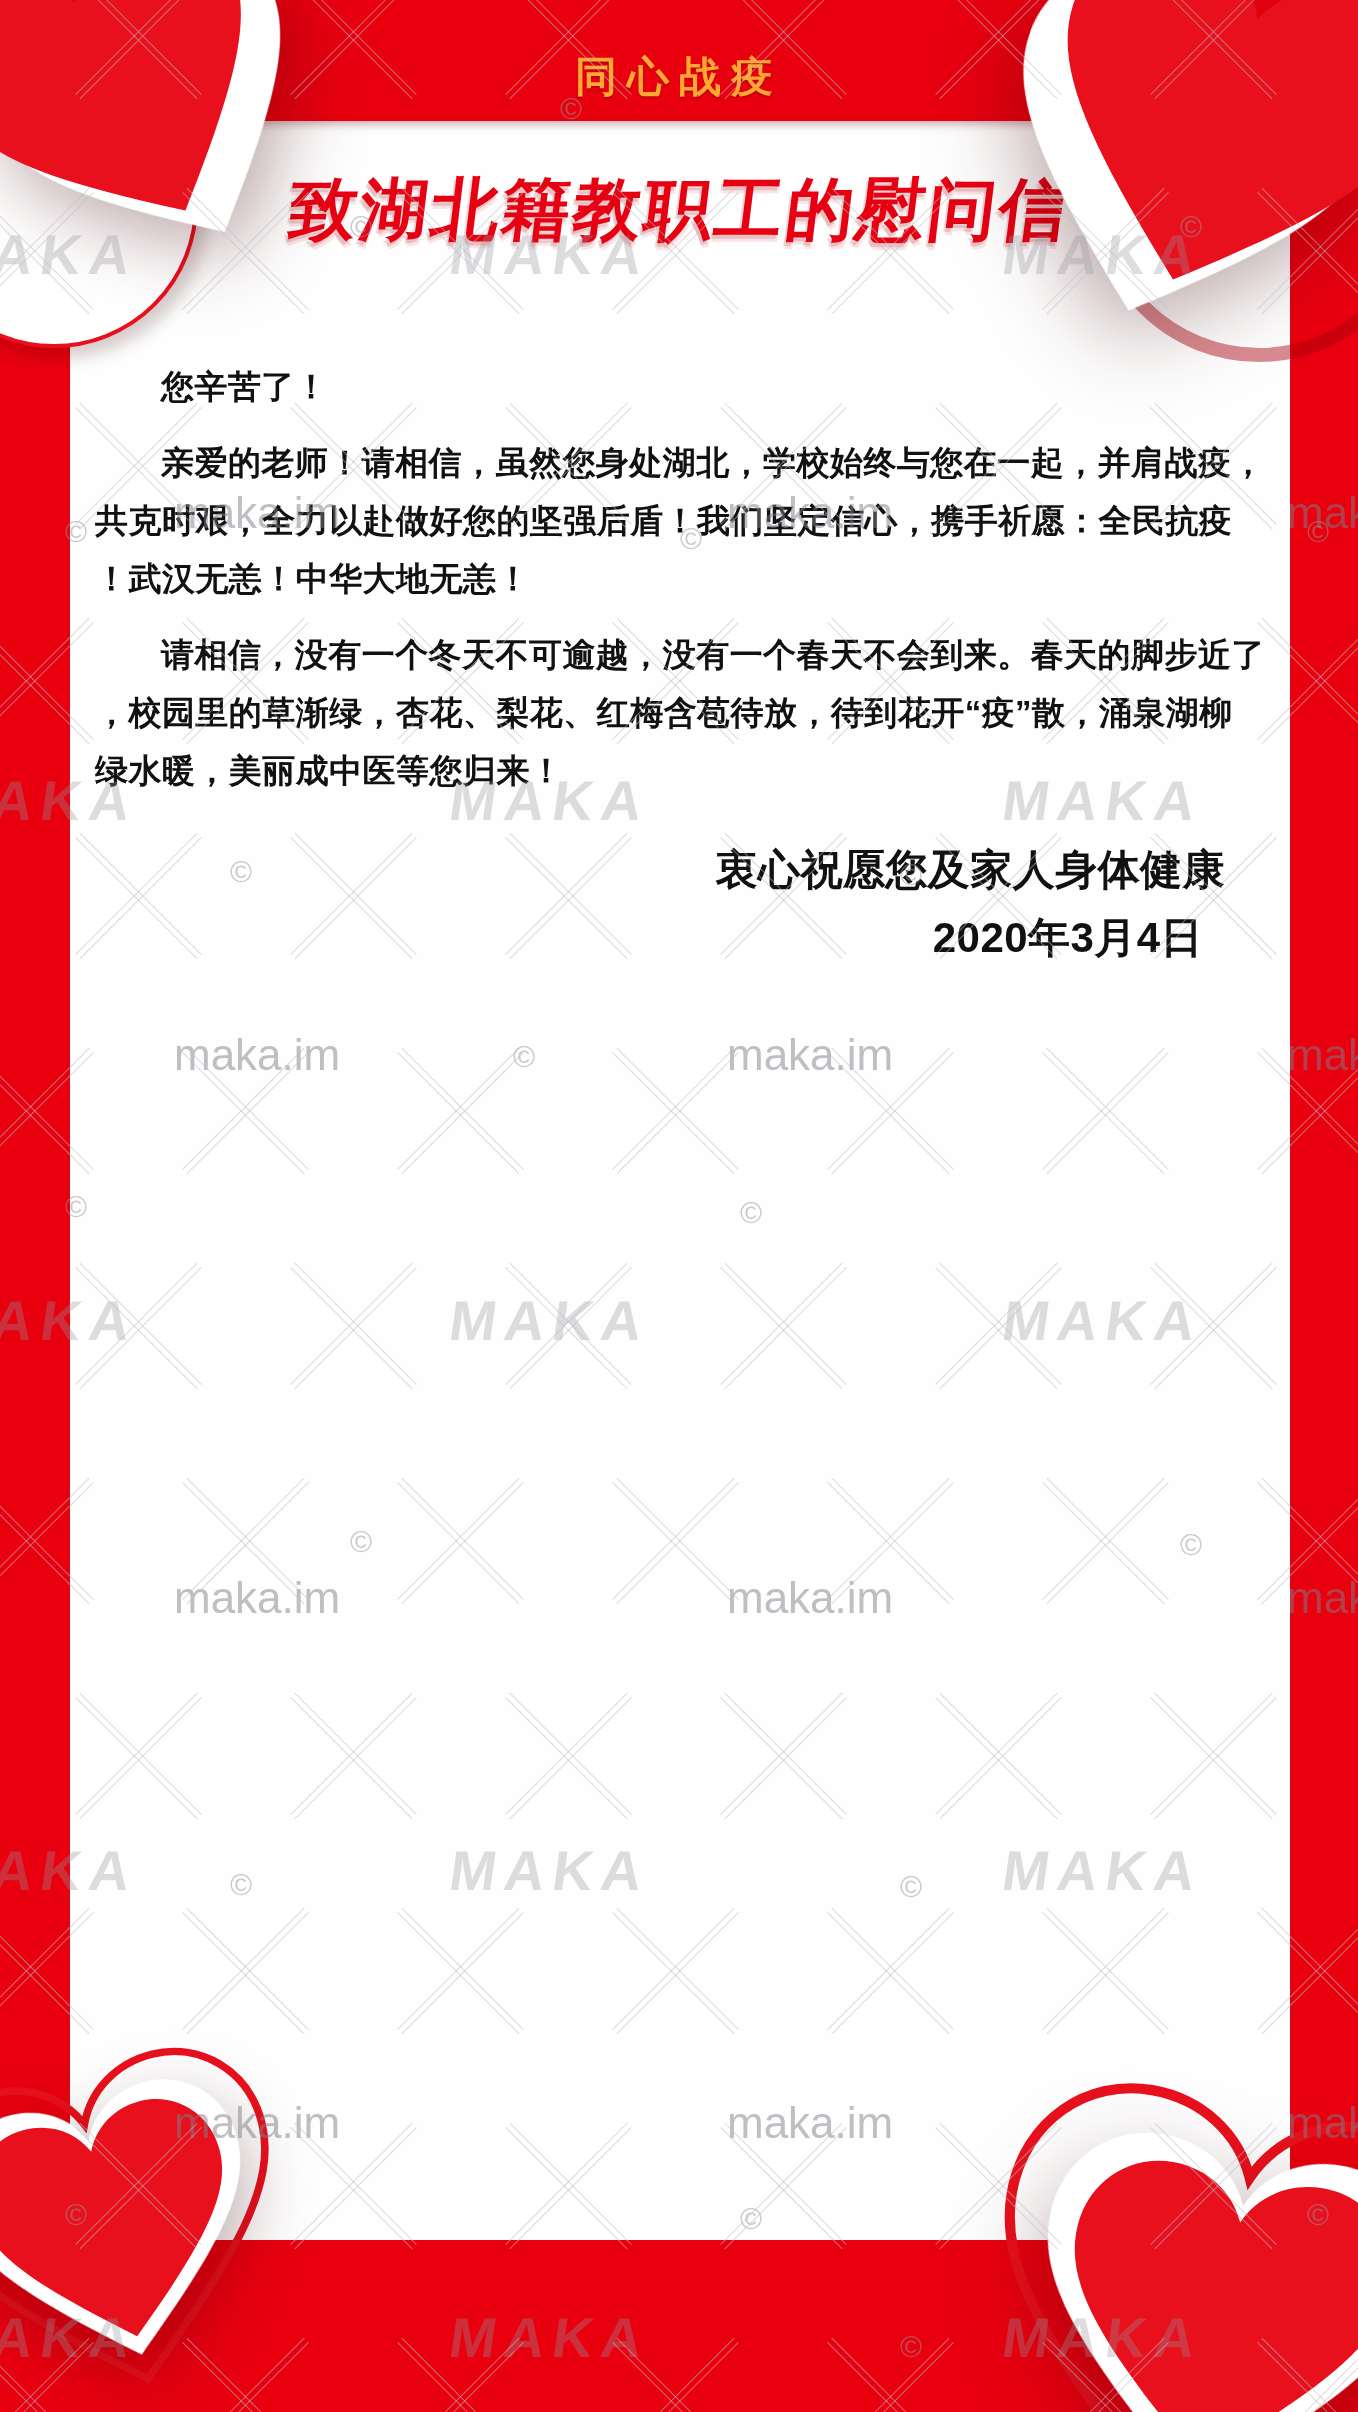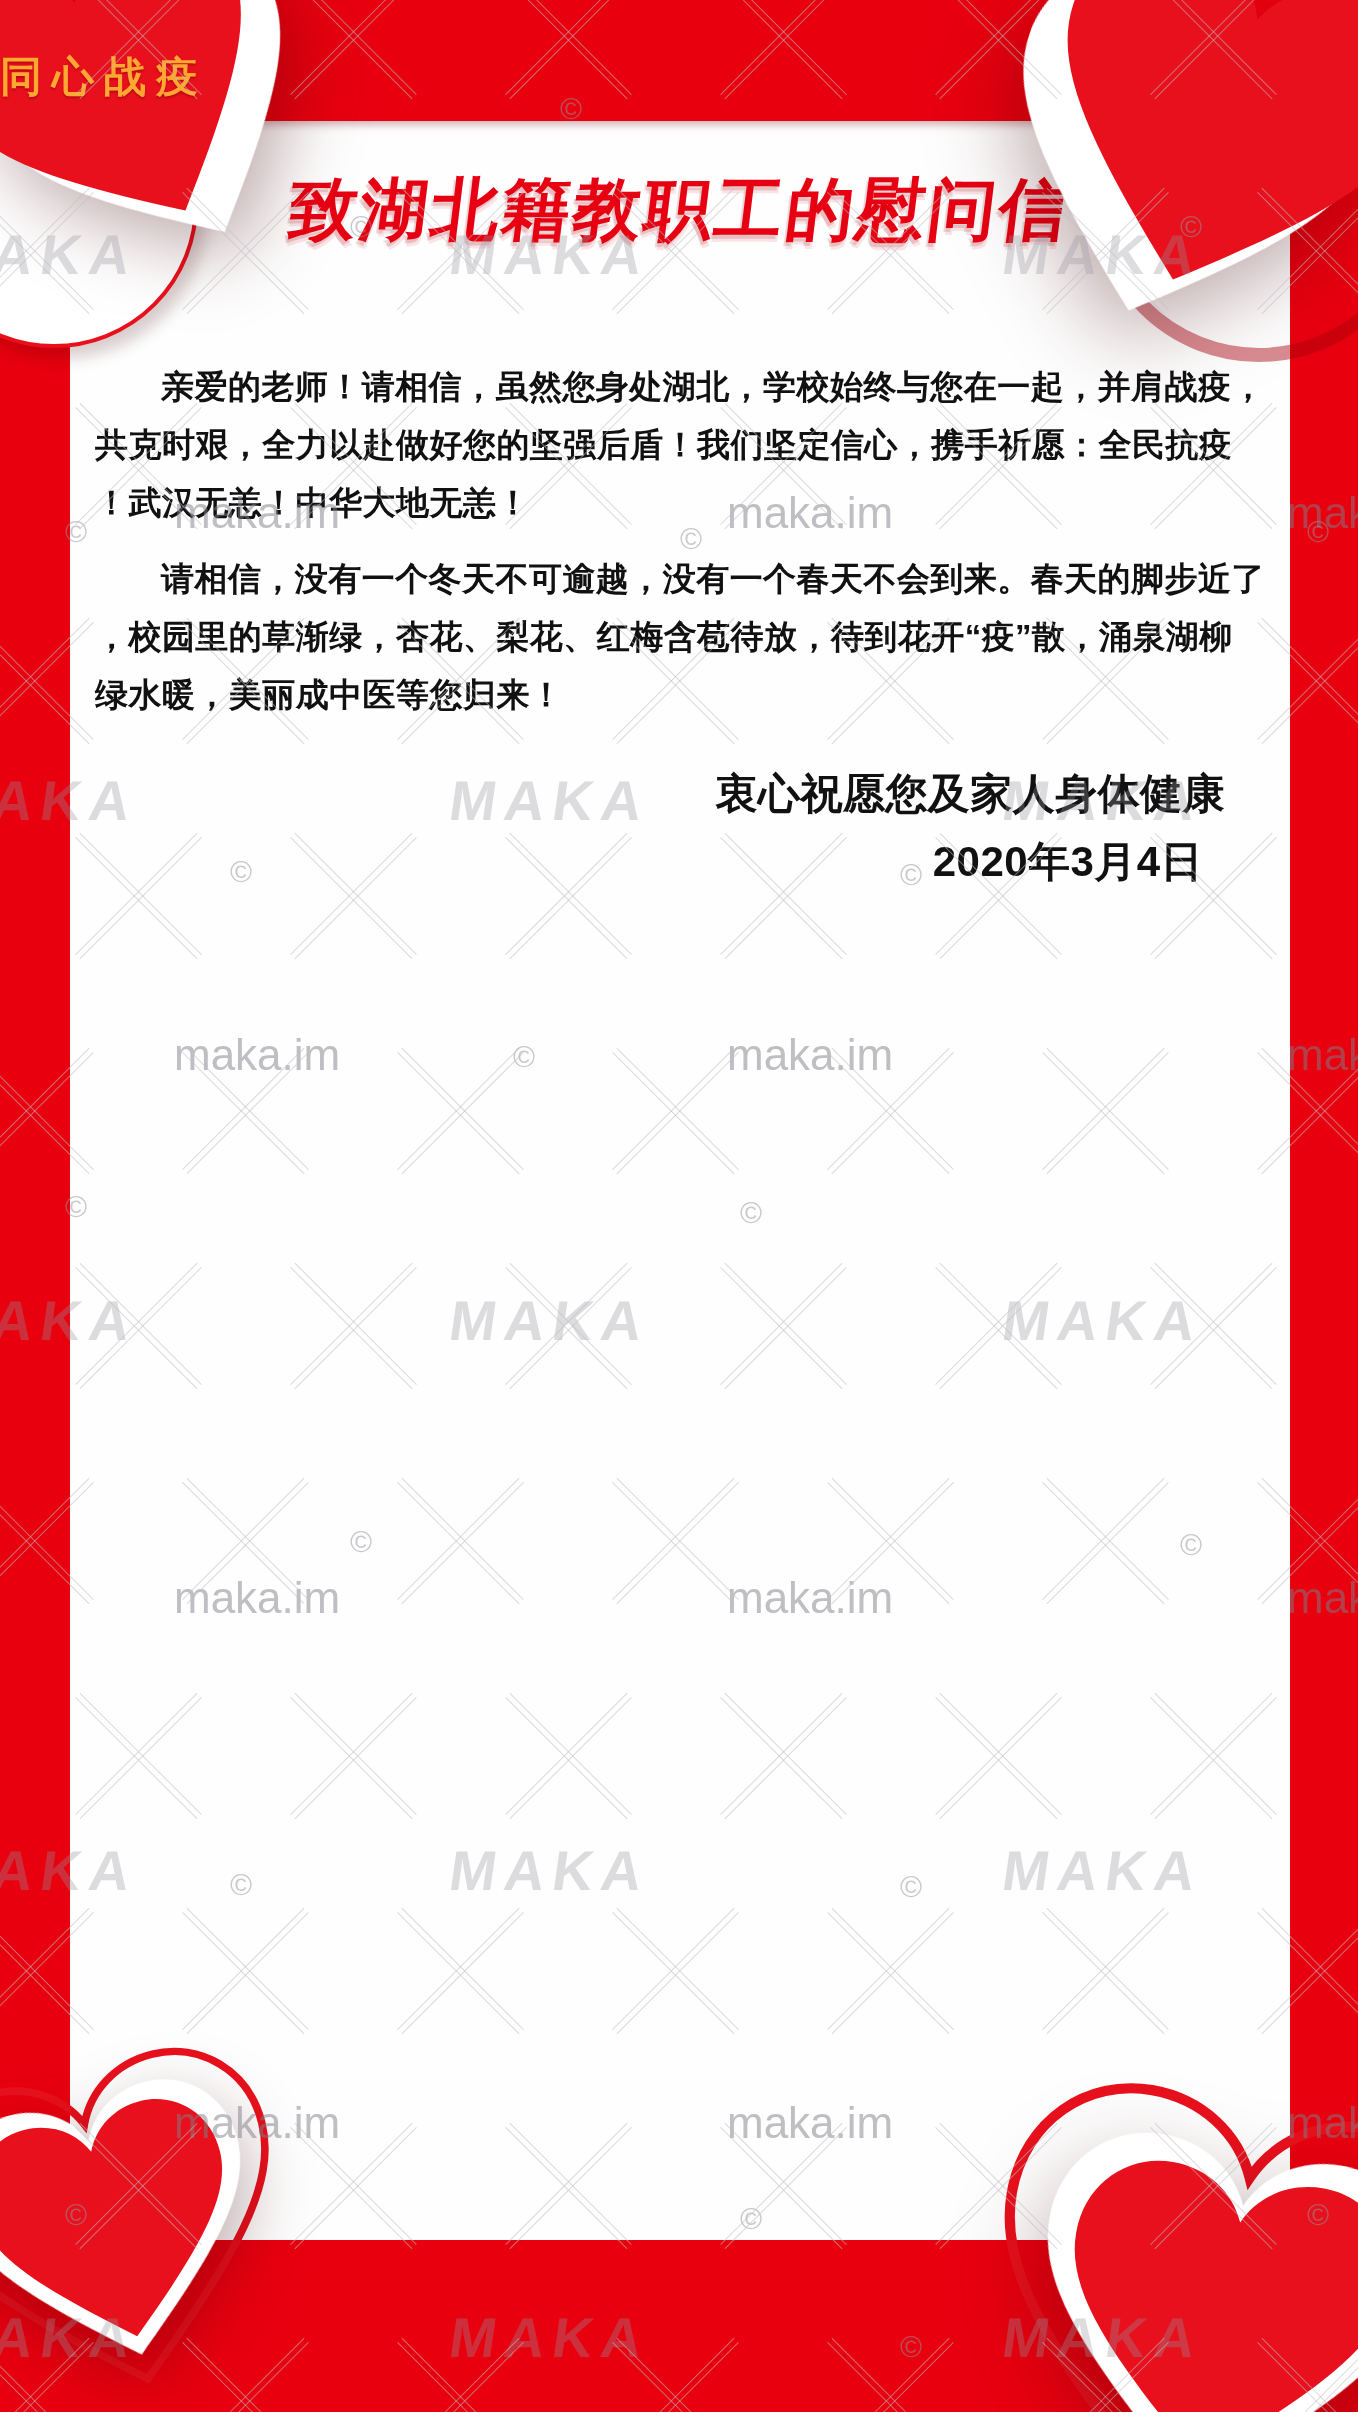--- a/index.html
+++ b/index.html
@@ -14,21 +14,21 @@
   }
   html,body{margin:0;padding:0;background:#fff;}
   .poster{
     position:relative;width:1358px;height:2412px;overflow:hidden;
     background:var(--background-red);
     font-family:"Liberation Sans","DejaVu Sans",sans-serif;
   }
   
   .band{position:absolute;left:0;top:0;width:100%;height:121px;background:var(--background-red);
         box-shadow:0 5px 9px -2px rgba(110,0,8,.35);z-index:2;}
-  .slogan{position:absolute;left:0;top:52px;width:100%;z-index:4;
+  .slogan{position:absolute;left:0;top:52px;width:100%;text-align:center;z-index:4;
           font-size:42px;line-height:50px;font-weight:600;letter-spacing:10px;
           color:var(--slogan-yellow);text-shadow:0 2px 2px rgba(140,0,8,.45);}
   
   .panel{position:absolute;left:70px;top:121px;width:1220px;height:2119px;background:#fefefe;z-index:1;}
   .letter-title{position:absolute;left:0;top:50px;width:100%;text-align:center;
           font-size:68px;line-height:76px;font-weight:900;color:var(--title-red);
           letter-spacing:3px;transform:skewX(-7deg);
           text-shadow:-2px 4px 1px rgba(150,20,20,.18),0 7px 0 rgba(230,0,18,.10);}
   .letter{padding:237px 25px 0 25px;color:var(--body-text);
           font-size:33px;line-height:58px;letter-spacing:.45px;font-weight:600;
@@ -74,20 +74,21 @@
 
   <div class="slogan">同心战疫</div>
 
   <div class="ring ring-tl"></div>
   <div class="ring ring-tr"></div>
 
   <div class="panel">
     <div class="letter-title">致湖北籍教职工的慰问信</div>
     <div class="letter">
       <div>
+          <p class="para">您辛苦了！</p>
           <p class="para">亲爱的老师！请相信，虽然您身处湖北，学校始终与您在一起，并肩战疫，共克时艰，全力以赴做好您的坚强后盾！我们坚定信心，携手祈愿：全民抗疫！武汉无恙！中华大地无恙！</p>
           <p class="para">请相信，没有一个冬天不可逾越，没有一个春天不会到来。春天的脚步近了，校园里的草渐绿，杏花、梨花、红梅含苞待放，待到花开“疫”散，涌泉湖柳绿水暖，美丽成中医等您归来！</p>
         </div>
       <span class="signature">衷心祝愿您及家人身体健康</span>
       <span class="date">2020年3月4日</span>
     </div>
   </div>
 
   <svg class="heart heart-tl" viewBox="0 0 100 92">
     <path class="white" transform="translate(8,12)" d="M50,91 C16,62 0,45 0,27 C0,11 12,0 26,0 C37,0 46,6 50,15 C54,6 63,0 74,0 C88,0 100,11 100,27 C100,45 84,62 50,91 Z"></path>

